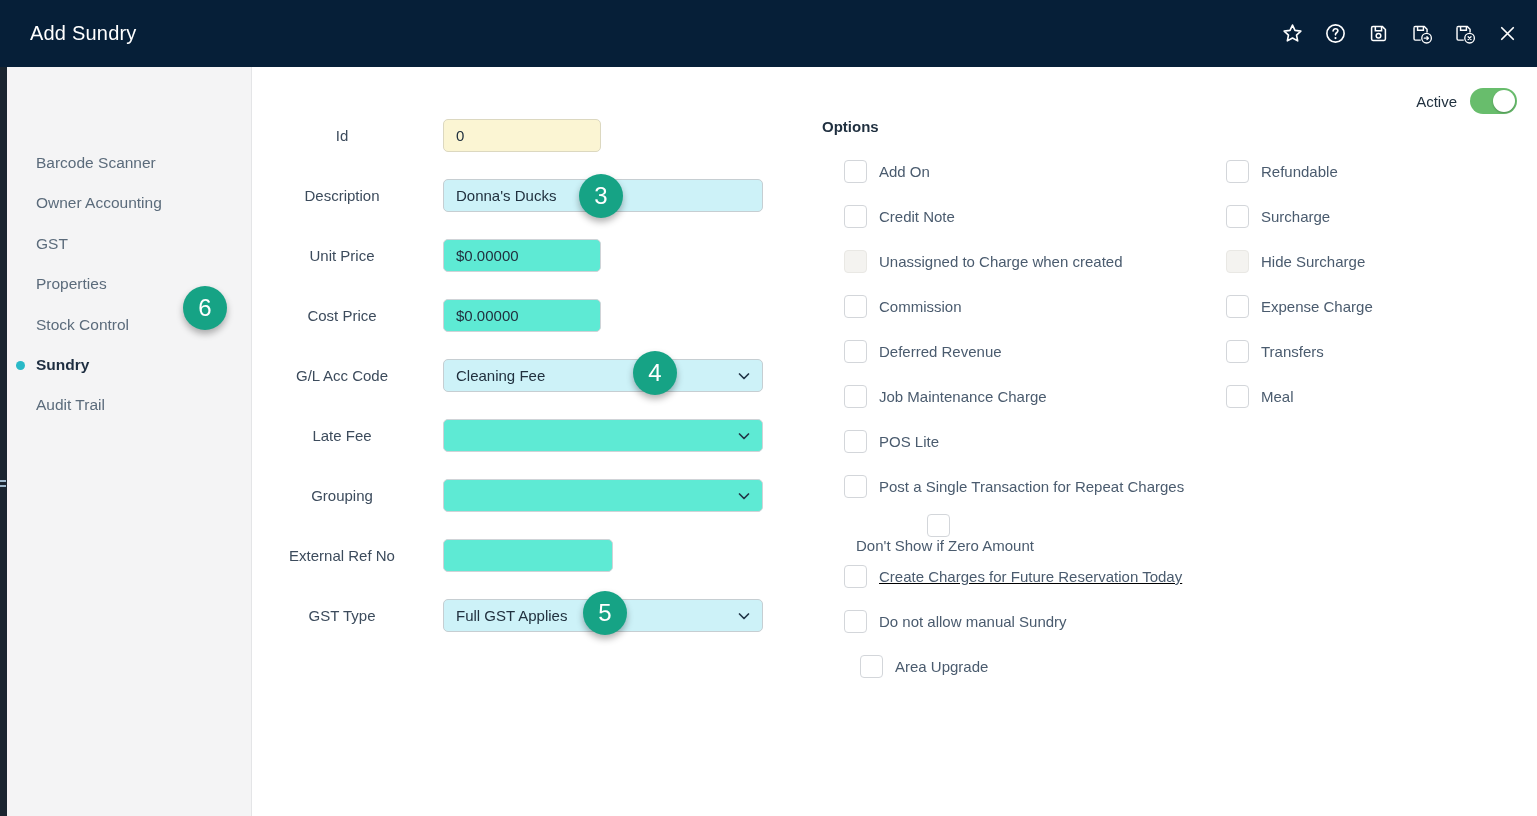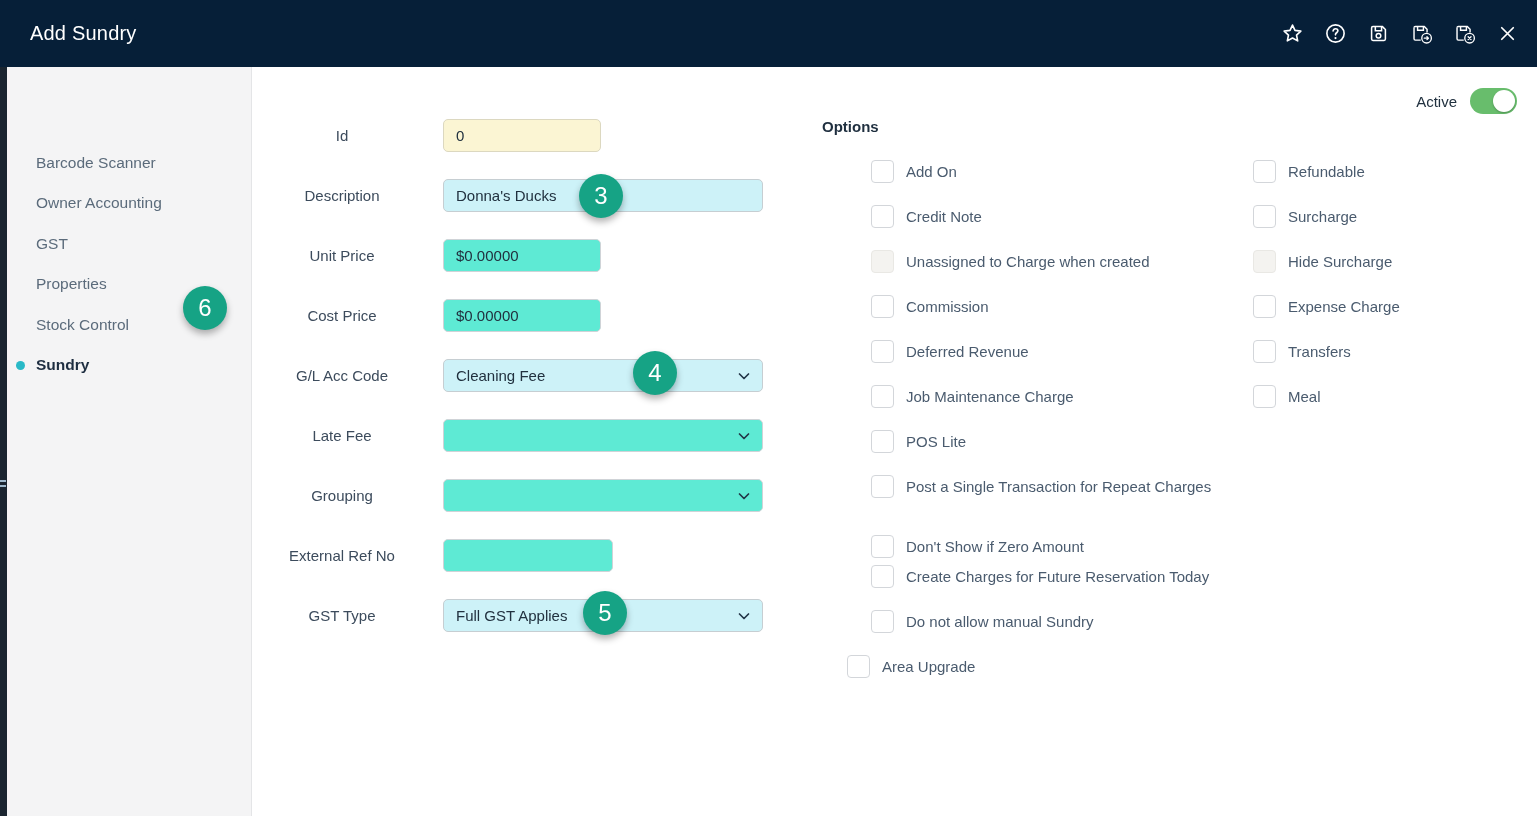--- a/index.html
+++ b/index.html
@@ -45,21 +45,21 @@
   .form-row .control { position:absolute; left:191px; top:0; height:33px; border:1px solid #cfd3d7; border-radius:5px; background:#5eead4; font-size:15px; color:#21313f; font-family:inherit; padding:0 12px; }
   .form-row input.control { outline:none; }
   .form-row .control.yellow { background:#fbf5d3; border-color:#dcd8c0; }
   .form-row .control.cyan { background:#cdf2f8; border-color:#c6ced2; }
   .fselect { display:flex; align-items:center; cursor:pointer; position:relative; }
   .fselect .sel-text { line-height:31px; }
   .fselect .chev { position:absolute; right:10px; top:8px; width:16px; height:16px; }
 
   
   .options-title { position:absolute; left:570px; top:51px; font-size:15px; font-weight:600; color:#1f2f3f; }
-  .opt-row { position:absolute; height:23px; display:flex; align-items:center; cursor:pointer;margin-left:27px; }
+  .opt-row { position:absolute; height:23px; display:flex; align-items:center; cursor:pointer; }
   .opt-box { width:23px; height:23px; border:1px solid #d3d6da; border-radius:4px; background:#fff; flex:0 0 auto; }
   .opt-row.disabled .opt-box { background:#f4f3f0; border-color:#e9e8e4; }
   .opt-label { margin-left:12px; font-size:15px; color:#4a5b6e; white-space:nowrap; }
 
   
   .step-badge { position:absolute; width:44px; height:44px; border-radius:50%; background:#16a385; color:#fff; font-size:24px; display:flex; align-items:center; justify-content:center; box-shadow:0 4px 7px rgba(0,0,0,.3); z-index:5; }
   .badge-description { left:579px; top:174px; }
   .badge-gl { left:633px; top:351px; }
   .badge-gst { left:583px; top:591px; }
   .badge-owner { left:176px; top:219px; }
@@ -125,20 +125,21 @@
   </div>
 
   <aside class="sidebar">
     <ul class="nav-list" id="nav-list">
         <li class="nav-item">Barcode Scanner</li>
         <li class="nav-item">Owner Accounting</li>
         <li class="nav-item">GST</li>
         <li class="nav-item">Properties</li>
         <li class="nav-item">Stock Control</li>
         <li class="nav-item active">Sundry</li>
+        <li class="nav-item">Audit Trail</li>
       </ul>
     <div class="step-badge badge-owner">6</div>
   </aside>
 
   <main class="main">
     <div class="active-row">
       <span class="active-label">Active</span>
       <div class="toggle">
           <div class="knob"></div>
         </div>
@@ -230,33 +231,33 @@
           <span class="opt-label">Job Maintenance Charge</span>
         </div>
         <div class="opt-row" style="left: 592px; top: 363px;">
           <span class="opt-box"></span>
           <span class="opt-label">POS Lite</span>
         </div>
         <div class="opt-row" style="left: 592px; top: 408px;">
           <span class="opt-box"></span>
           <span class="opt-label">Post a Single Transaction for Repeat Charges</span>
         </div>
-        <div class="opt-row" style="left: 592px; top: 468px;">
+        <div class="opt-row" style="left: 592px; top: 447px; flex-direction: column;">
           <span class="opt-box"></span>
           <span class="opt-label">Don't Show if Zero Amount</span>
         </div>
-        <div class="opt-row" style="left: 592px; top: 498px;">
+        <div class="opt-row" style="left: 592px; top: 498px; text-decoration: underline;">
           <span class="opt-box"></span>
           <span class="opt-label">Create Charges for Future Reservation Today</span>
         </div>
         <div class="opt-row" style="left: 592px; top: 543px;">
           <span class="opt-box"></span>
           <span class="opt-label">Do not allow manual Sundry</span>
         </div>
-        <div class="opt-row" style="left: 568px; top: 588px;">
+        <div class="opt-row" style="left: 608px; top: 588px;">
           <span class="opt-box"></span>
           <span class="opt-label">Area Upgrade</span>
         </div>
       </div>
     <div id="options-right">
         <div class="opt-row" style="left: 974px; top: 93px;">
           <span class="opt-box"></span>
           <span class="opt-label">Refundable</span>
         </div>
         <div class="opt-row" style="left: 974px; top: 138px;">

